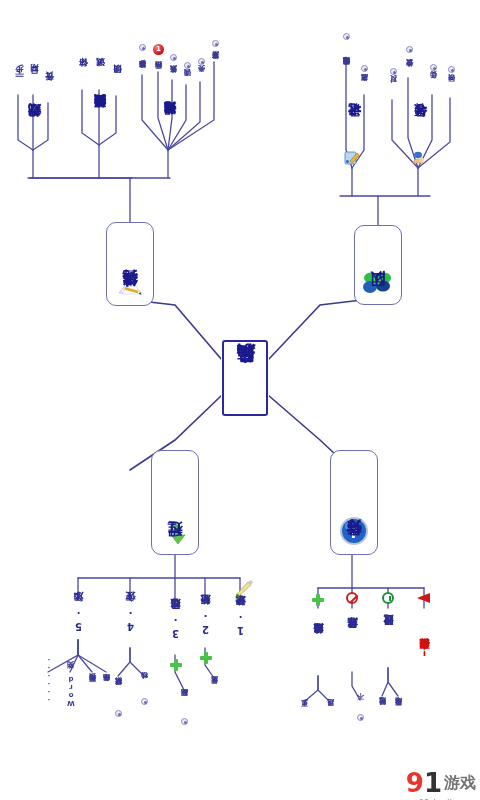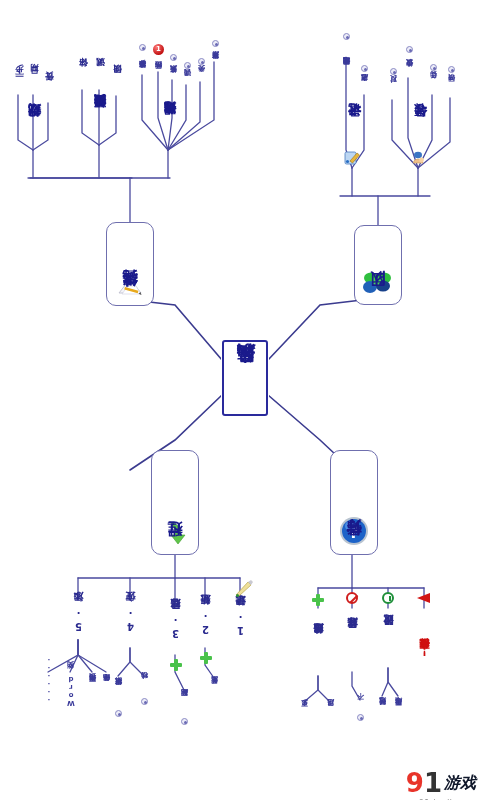--- a/index.html
+++ b/index.html
@@ -158,22 +158,22 @@
     display: flex; align-items: center;
     font-family: "DejaVu Sans", "Liberation Sans", sans-serif;
   }
   #watermark .wm-9 {
     font-size: 26px; font-weight: bold; color: #e8342a; line-height: 1;
   }
   #watermark .wm-1 {
     font-size: 26px; font-weight: bold; color: #333; line-height: 1;
   }
   #watermark .wm-txt {
-    font-size: 16px; font-weight: bold; color: #0f172a;
-    margin-left: 2px; line-height: 1; font-style: italic;
+    font-size: 16px; font-weight: bold; color: #737373;
+    margin-left: 2px; line-height: 1;
   }
   #watermark .wm-url {
     position:absolute; right: 2px; bottom: -12px;
     font-size: 9px; color: #9a9a9a;
   }
 </style>
 </head>
 <body>
 
 <div id="canvas">

